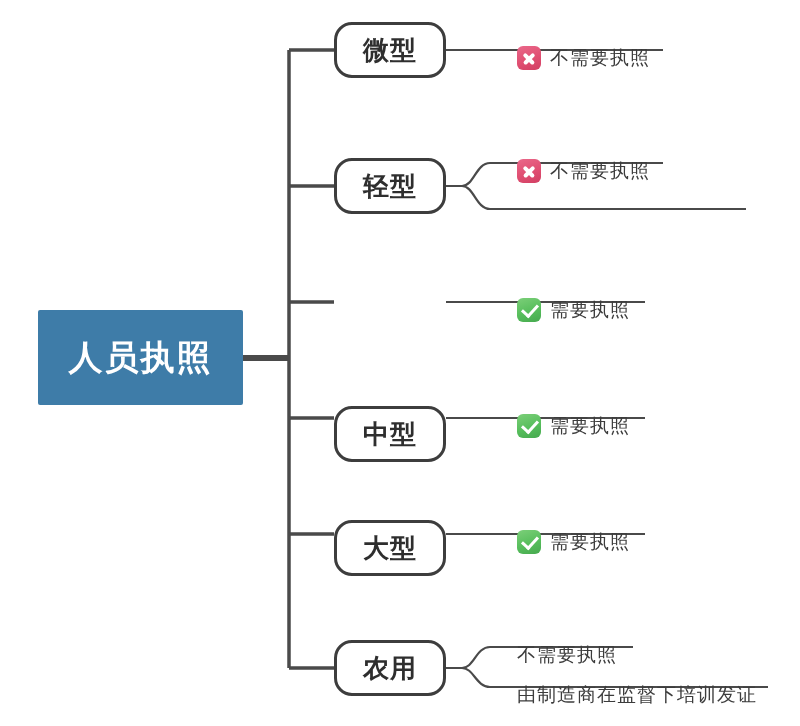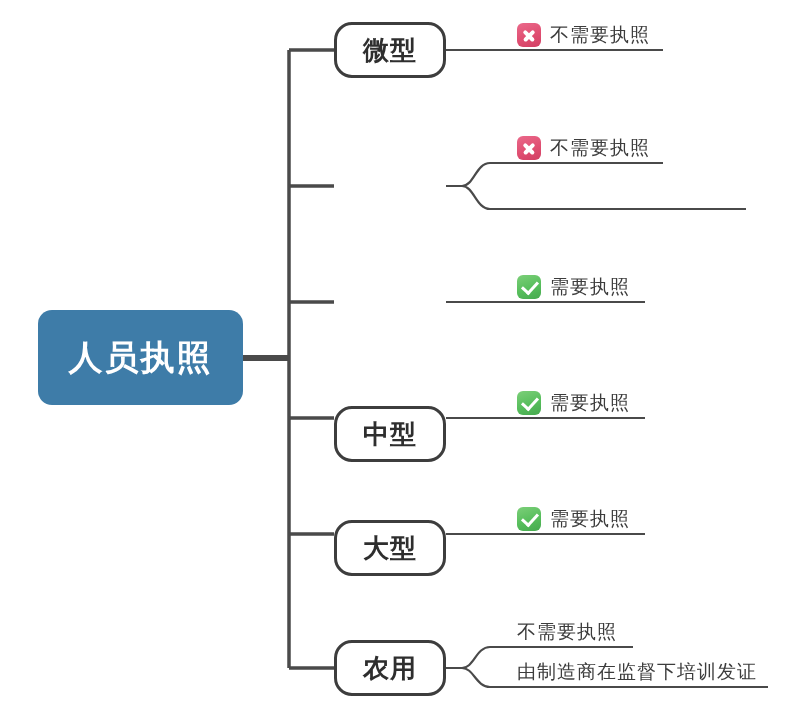--- a/index.html
+++ b/index.html
@@ -18,33 +18,33 @@
   }
   svg.lines{position:absolute;left:0;top:0;width:800px;height:726px;}
   svg.lines path{fill:none;stroke:var(--line);}
   path.trunk{stroke-width:3.5px;}
   path.rootline{stroke-width:6px;}
   path.connector{stroke-width:3.5px;}
   path.leafline{stroke-width:2.2px;}
 
   .root-node{
     position:absolute;left:38px;top:310px;width:205px;height:95px;
-    background:var(--root-bg);border-radius:14px;
+    background:var(--root-bg);border-radius:2px;
     display:flex;align-items:center;justify-content:center;
     color:#ffffff;font-size:34px;font-weight:bold;letter-spacing:2px;
   }
   .branch-node{
     position:absolute;left:334px;width:112px;height:56px;box-sizing:border-box;
     background:#ffffff;border:3px solid var(--node-border);border-radius:18px;
     display:flex;align-items:center;justify-content:center;
     font-size:26px;font-weight:bold;color:var(--node-text);letter-spacing:1px;
   }
   .leaf{
     position:absolute;left:517px;height:28px;
-    display:flex;align-items:center;gap:9px;white-space:nowrap;
+    display:flex;align-items:center;gap:9px;white-space:nowrap;margin-top:23px;
   }
   .leaf .leaf-text{font-size:19px;color:var(--leaf-text);letter-spacing:1px;}
   .badge{
     position:relative;width:24px;height:24px;border-radius:6px;flex:0 0 auto;
   }
   .badge.x{background:linear-gradient(160deg,#ea688a 0%,var(--x-icon) 55%,#d23f63 100%);}
   .badge.check{background:linear-gradient(160deg,#7ccf79 0%,var(--check-icon) 55%,#46a94f 100%);}
   .badge.x::before,.badge.x::after{
     content:"";position:absolute;left:5px;top:10.5px;width:14px;height:3.5px;
     background:#fff;border-radius:2px;
@@ -73,20 +73,23 @@
     <path class="leafline" d="M446 534 H645"></path>
     <path class="leafline" d="M446 668 H462 M462 668 C474 668 476 647 490 647 H633 M462 668 C474 668 476 687 490 687 H768"></path>
   </svg>
 
   <div class="root-node">
     <span>人员执照</span>
   </div>
 
   <div class="branch-node" style="top:22px">
     <span>微型</span>
+  </div>
+  <div class="branch-node" style="top:158px">
+    <span>轻型</span>
   </div>
   <div class="branch-node" style="top:406px">
     <span>中型</span>
   </div>
   <div class="branch-node" style="top:520px">
     <span>大型</span>
   </div>
   <div class="branch-node" style="top:640px">
     <span>农用</span>
   </div>

